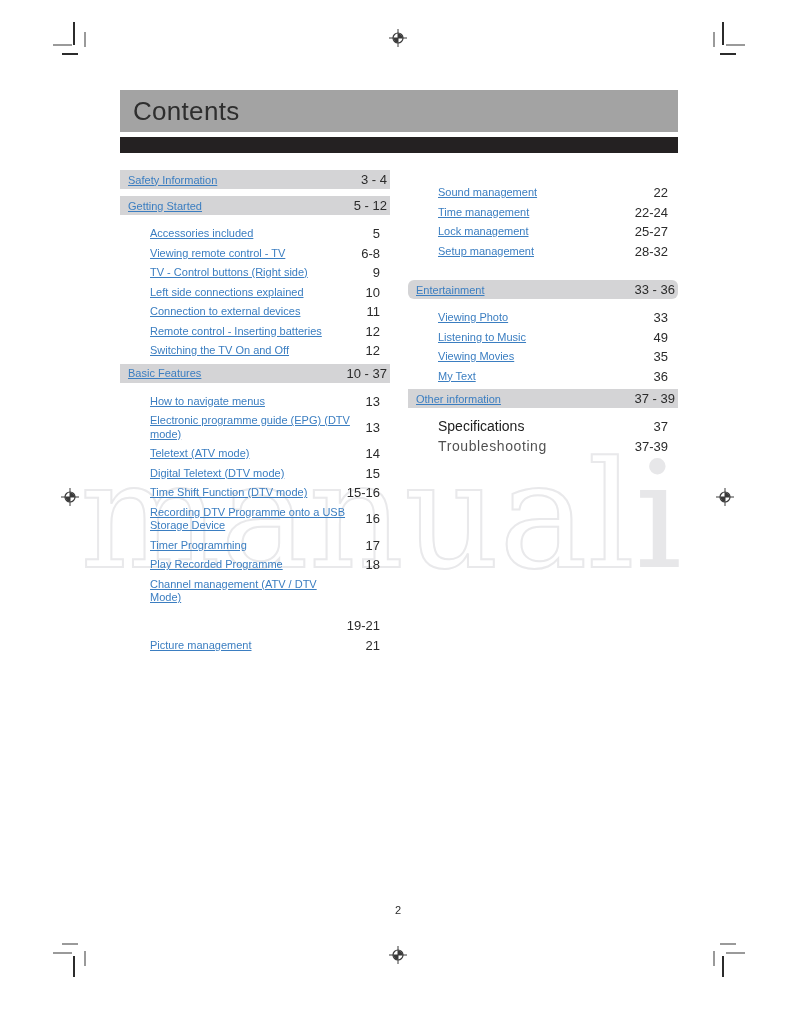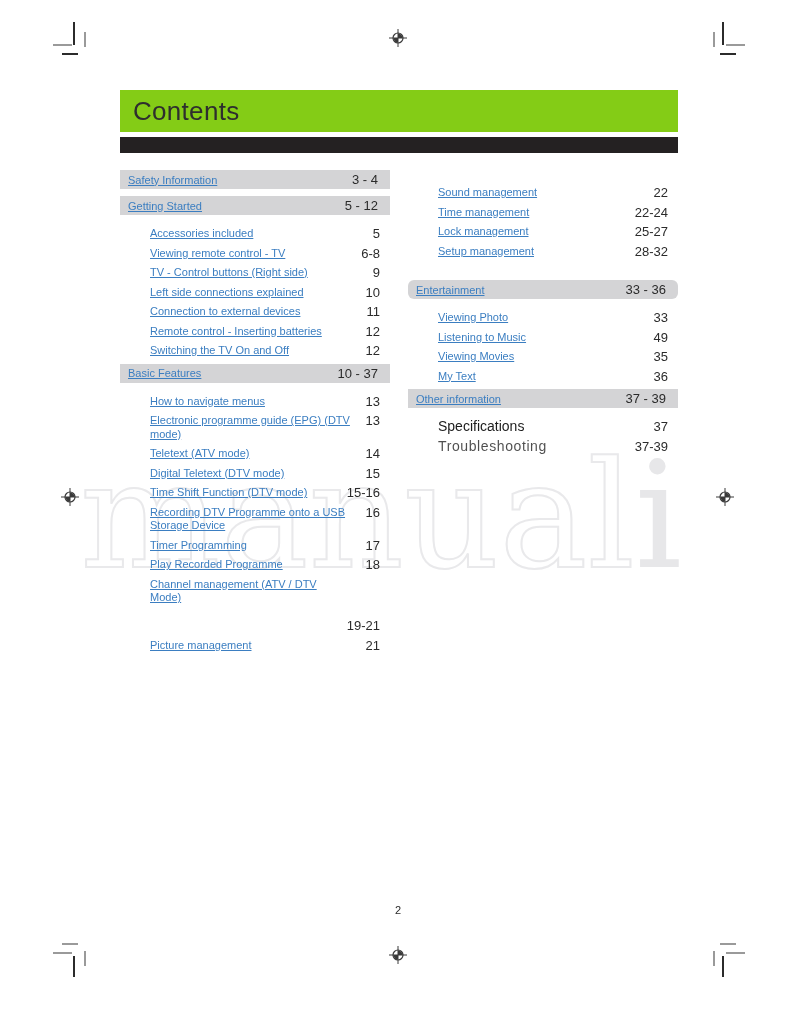--- a/index.html
+++ b/index.html
@@ -9,39 +9,39 @@
     color:#2b2b2b;overflow:hidden;
   }
   
   .mark{position:absolute;}
   .mk-black{background:#2b2b2b;}
   .mk-gray{background:#9a9a9a;}
   .reg{position:absolute;width:18px;height:18px;}
   
   .title-bar{
     position:absolute;left:120px;top:90px;width:558px;height:42px;
-    background:#84cc16;display:flex;align-items:center;
+    background:#a3a3a3;display:flex;align-items:center;
   }
   .title-bar span{font-size:26px;color:#2e2e2e;padding-left:13px;letter-spacing:.3px;}
   .black-bar{position:absolute;left:120px;top:137px;width:558px;height:16px;background:#242122;}
   
   .col{position:absolute;top:170px;width:270px;z-index:2;}
   #left-col{left:120px;}
   #right-col{left:408px;}
   .section-row{
     background:#d4d4d6;height:19px;display:flex;justify-content:space-between;
-    align-items:center;padding:0 12px 0 8px;margin-bottom:7px;font-size:11px;
+    align-items:center;padding:0 3px 0 8px;margin-bottom:7px;font-size:11px;
   }
   #left-col .section-row:nth-child(10){margin-top:5px;gap:25px;}
   #right-col .section-row:nth-child(5){margin-top:22px;border-radius:6px;}
   #right-col .section-row:nth-child(10){margin-top:2px;}
   #right-col > .item-row:first-child{margin-top:16px;}
   .section-row + .item-row{margin-top:12px;}
   .item-row{
-    display:flex;justify-content:space-between;align-items:flex-start;
+    display:flex;justify-content:space-between;align-items:center;
     margin:0 10px 6px 30px;font-size:11px;line-height:13.5px;min-height:13px;
   }
   .item-row .lbl{flex:1 1 auto;max-width:200px;}
   .item-row .pages{flex:0 0 auto;padding-left:6px;}
   .pages{font-size:13px;color:#2b2b2b;white-space:nowrap;}
   .pages-row{
     display:flex;justify-content:flex-end;margin:14px 10px 7px 30px;
     font-size:11px;line-height:13.5px;
   }
   .link{color:#3b7ec1;text-decoration:underline;cursor:pointer;}

